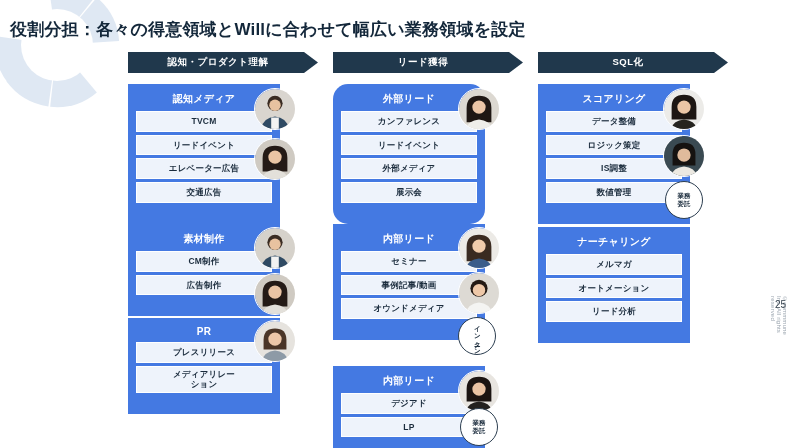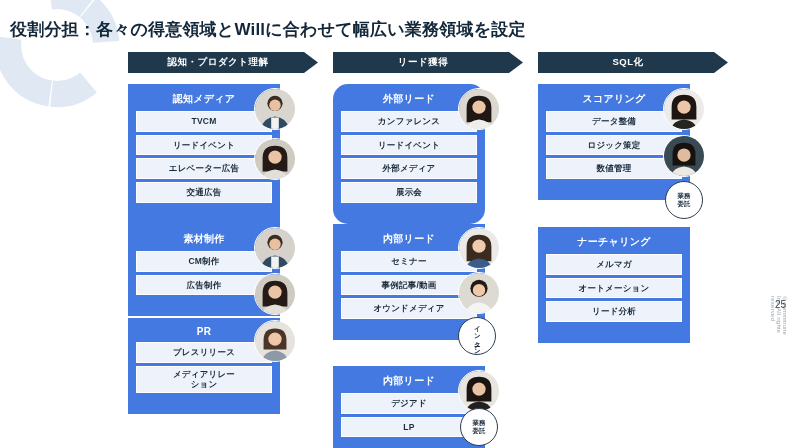--- a/index.html
+++ b/index.html
@@ -302,20 +302,21 @@
   <div class="column col-3">
     <div class="chevron">
       <span class="chevron-label">SQL化</span>
     </div>
   </div>
 
   <div class="group" style="left:538px; top:84px;">
     <div class="group-title">スコアリング</div>
     <div class="item">データ整備</div>
     <div class="item">ロジック策定</div>
+    <div class="item">IS調整</div>
     <div class="item">数値管理</div>
   </div>
 
   <div class="group" style="left:538px; top:227px;">
     <div class="group-title">ナーチャリング</div>
     <div class="item">メルマガ</div>
     <div class="item">オートメーション</div>
     <div class="item">リード分析</div>
   </div>
 

